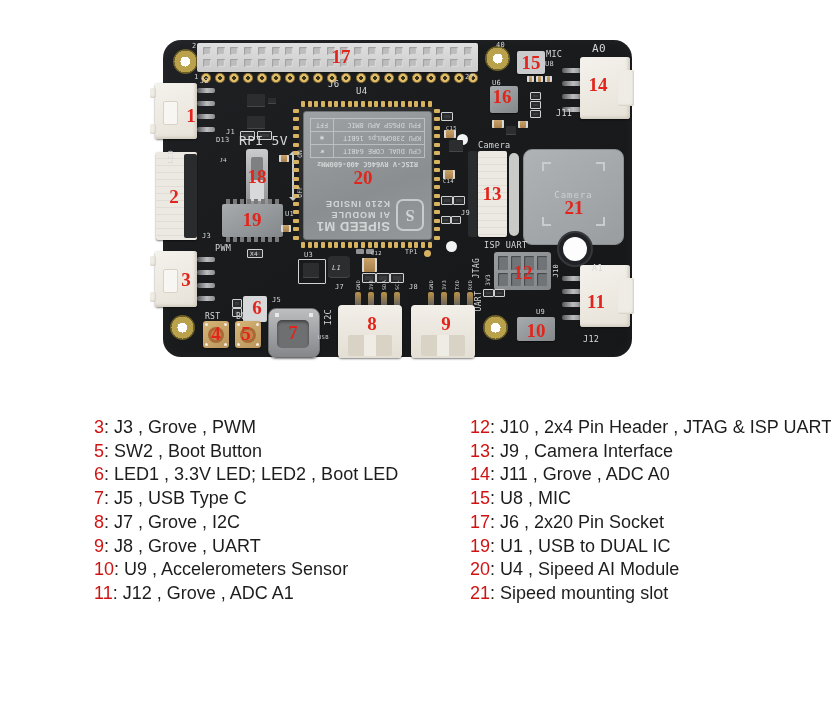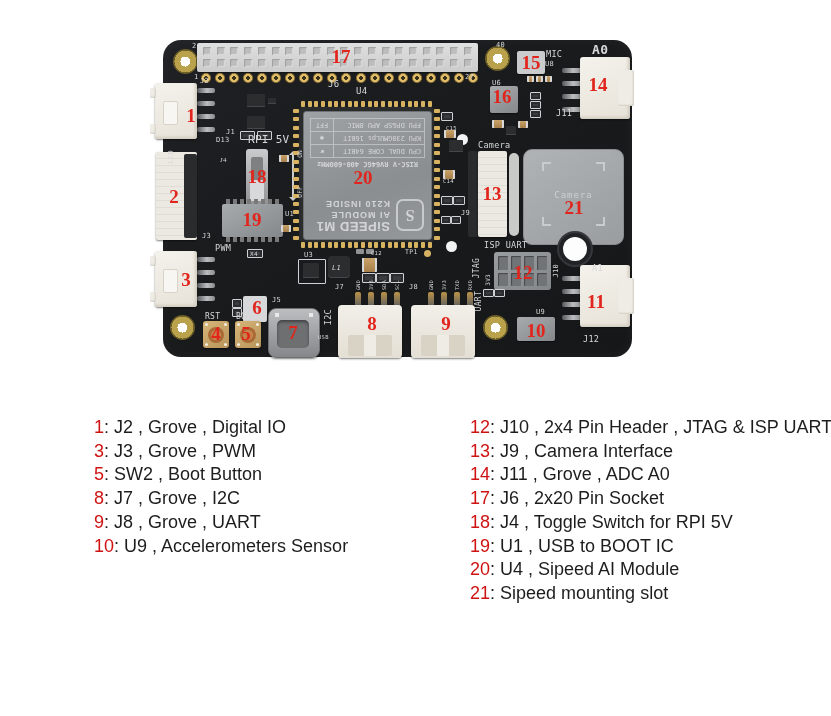--- a/index.html
+++ b/index.html
@@ -493,21 +493,21 @@
       <span class="silk" style="left: 192px; top: 42px;">2</span>
       <span class="silk" style="left: 496px; top: 41px;">40</span>
       <span class="silk" style="left: 194px; top: 73px;">1</span>
       <span class="silk" style="left: 465px; top: 73px;">27</span>
       <span class="silk" style="left: 200px; top: 77px;">J2</span>
       <span class="silk" style="left: 328px; top: 79px; font-size: 9px;">J6</span>
       <span class="silk" style="left: 356px; top: 86px; font-size: 9px;">U4</span>
       <span class="silk" style="left: 226px; top: 128px;">J1</span>
       <span class="silk v" style="left: 167px; top: 150px;">LCD</span>
       <span class="silk" style="left: 216px; top: 136px;">D13</span>
-      <span class="silk" style="left: 248px; top: 133px; font-size: 11px;">RPI 5V</span>
+      <span class="silk" style="left: 239px; top: 133px; font-size: 13px;">RPI 5V</span>
       <span class="silk v" style="left: 296px; top: 150px; font-size: 6px;">ON</span>
       <span class="silk v" style="left: 296px; top: 186px; font-size: 6px;">OFF</span>
       <span class="silk" style="left: 220px; top: 156px; font-family: Liberation Serif, serif;">J4</span>
       <span class="silk" style="left: 285px; top: 210px;">U1</span>
       <span class="silk" style="left: 202px; top: 232px;">J3</span>
       <span class="silk" style="left: 215px; top: 243px; font-size: 8.5px;">PWM</span>
       <span class="silk" style="left: 304px; top: 251px;">U3</span>
       <span class="silk" style="left: 332px; top: 264px; font-style: italic;">L1</span>
       <span class="silk" style="left: 371px; top: 250px; font-size: 5.5px;">C12</span>
       <span class="silk" style="left: 405px; top: 248px; font-size: 6.5px;">TP1</span>
@@ -532,21 +532,21 @@
       <span class="silk" style="left: 461px; top: 209px;">J9</span>
       <span class="silk" style="left: 446px; top: 125px; font-size: 5.5px;">C15</span>
       <span class="silk" style="left: 443px; top: 178px; font-size: 5.5px;">C14</span>
       <span class="silk" style="left: 484px; top: 240px; font-size: 8.5px;">ISP UART</span>
       <span class="silk v" style="left: 472px; top: 258px; font-size: 8px;">JTAG</span>
       <span class="silk v" style="left: 484px; top: 274px; font-size: 6px;">3V3</span>
       <span class="silk v" style="left: 552px; top: 264px; font-size: 7px;">J10</span>
       <span class="silk" style="left: 536px; top: 308px;">U9</span>
       <span class="silk" style="left: 583px; top: 334px; font-size: 8.5px;">J12</span>
       <span class="silk" style="left: 592px; top: 263px; font-size: 8.5px;">A1</span>
-      <span class="silk" style="left: 592px; top: 42px; font-size: 13px; font-weight: bold;">A0</span>
+      <span class="silk" style="left: 592px; top: 42px; font-size: 11px;">A0</span>
       <span class="silk" style="left: 556px; top: 108px; font-size: 8.5px;">J11</span>
       <span class="silk" style="left: 546px; top: 49px; font-size: 8.5px;">MIC</span>
       <span class="silk" style="left: 545px; top: 60px;">U8</span>
       <span class="silk" style="left: 492px; top: 79px;">U6</span>
     </div>
   <div id="ann-layer">
       <span class="ann" style="left: 191px; top: 116px;">1</span>
       <span class="ann" style="left: 174px; top: 197px;">2</span>
       <span class="ann" style="left: 186px; top: 280px;">3</span>
       <span class="ann" style="left: 216px; top: 334px;">4</span>
@@ -563,31 +563,33 @@
       <span class="ann" style="left: 531px; top: 63px;">15</span>
       <span class="ann" style="left: 502px; top: 97px;">16</span>
       <span class="ann" style="left: 341px; top: 57px;">17</span>
       <span class="ann" style="left: 257px; top: 177px;">18</span>
       <span class="ann" style="left: 252px; top: 220px;">19</span>
       <span class="ann" style="left: 363px; top: 178px;">20</span>
       <span class="ann" style="left: 574px; top: 208px;">21</span>
     </div>
 
   <div class="legend-col left" id="legend-left">
-      <div><span class="lnum">1</span><span>: J2 , Grove , Digital IO</span></div>
       <div><span class="lnum">3</span><span>: J3 , Grove , PWM</span></div>
       <div><span class="lnum">5</span><span>: SW2 , Boot Button</span></div>
+      <div><span class="lnum">6</span><span>: LED1 , 3.3V LED; LED2 , Boot LED</span></div>
+      <div><span class="lnum">7</span><span>: J5 , USB Type C</span></div>
       <div><span class="lnum">8</span><span>: J7 , Grove , I2C</span></div>
       <div><span class="lnum">9</span><span>: J8 , Grove , UART</span></div>
       <div><span class="lnum">10</span><span>: U9 , Accelerometers Sensor</span></div>
+      <div><span class="lnum">11</span><span>: J12 , Grove , ADC A1</span></div>
     </div>
   <div class="legend-col right" id="legend-right">
       <div><span class="lnum">12</span><span>: J10 , 2x4 Pin Header , JTAG &amp; ISP UART</span></div>
       <div><span class="lnum">13</span><span>: J9 , Camera Interface</span></div>
       <div><span class="lnum">14</span><span>: J11 , Grove , ADC A0</span></div>
+      <div><span class="lnum">15</span><span>: U8 , MIC</span></div>
       <div><span class="lnum">17</span><span>: J6 , 2x20 Pin Socket</span></div>
-      <div><span class="lnum">18</span><span>: J4 , Toggle Switch for RPI 5V</span></div>
-      <div><span class="lnum">19</span><span>: U1 , USB to BOOT IC</span></div>
+      <div><span class="lnum">19</span><span>: U1 , USB to DUAL IC</span></div>
       <div><span class="lnum">20</span><span>: U4 , Sipeed AI Module</span></div>
       <div><span class="lnum">21</span><span>: Sipeed mounting slot</span></div>
     </div>
 
 </div>
 
 </body></html>

